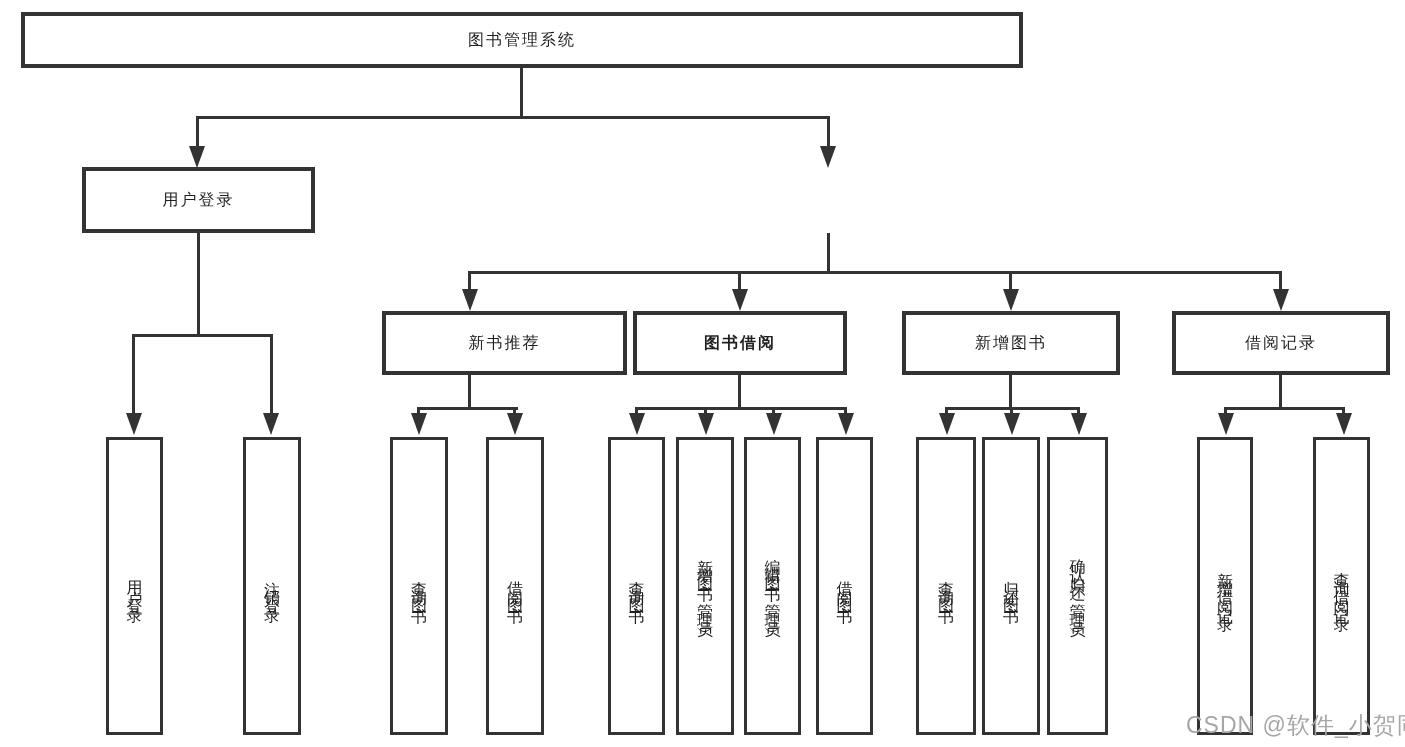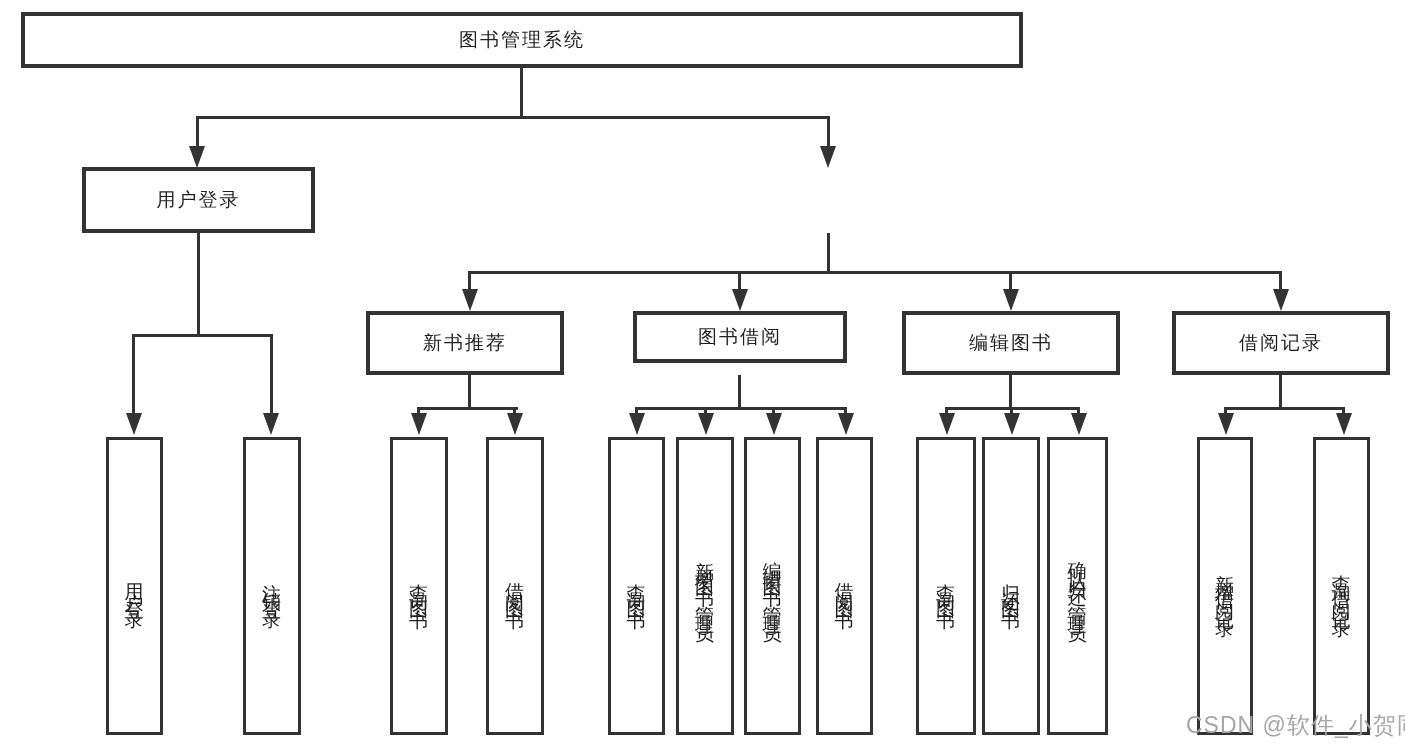--- a/index.html
+++ b/index.html
@@ -11,21 +11,21 @@
     font-family:"Liberation Sans",sans-serif;
   }
   .box{
     position:absolute;
     background:#ffffff;
     border:4px solid #333333;
     box-sizing:border-box;
     display:flex;
     align-items:center;
     justify-content:center;
-    font-size:19px;
+    font-size:16px;
     color:#1f1f1f;
     letter-spacing:2px;
     white-space:nowrap;
   }
   .leaf{border-width:3px;}
   .leaf .vtext{
     writing-mode:vertical-rl;
     text-orientation:mixed;
     letter-spacing:9px;
     line-height:1;
@@ -56,28 +56,28 @@
 <div id="canvas">
 
   <div class="box" style="left:21px;top:12px;width:1002px;height:56px;">
     <span>图书管理系统</span>
   </div>
 
   <div class="box" style="left:82px;top:167px;width:233px;height:66px;">
     <span>用户登录</span>
   </div>
 
-  <div class="box" style="left:366px;top:311px;width:198px;height:64px;">
+  <div class="box" style="left:382px;top:311px;width:245px;height:64px;">
     <span>新书推荐</span>
   </div>
-  <div class="box" style="left:633px;top:311px;width:214px;height:52px;">
+  <div class="box" style="left:633px;top:311px;width:214px;height:64px;font-weight:bold;">
     <span>图书借阅</span>
   </div>
   <div class="box" style="left:902px;top:311px;width:218px;height:64px;">
-    <span>编辑图书</span>
+    <span>新增图书</span>
   </div>
   <div class="box" style="left:1172px;top:311px;width:218px;height:64px;">
     <span>借阅记录</span>
   </div>
 
   <div class="box leaf" style="left:106px;top:437px;width:57px;height:298px;">
     <span class="vtext">用户登录</span>
   </div>
   <div class="box leaf" style="left:243px;top:437px;width:58px;height:298px;">
     <span class="vtext">注销登录</span>

